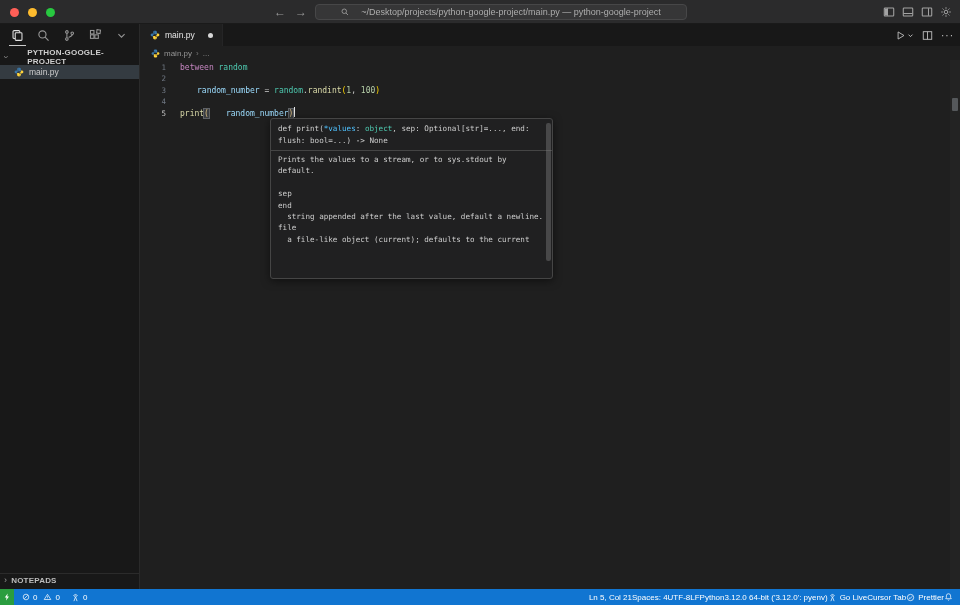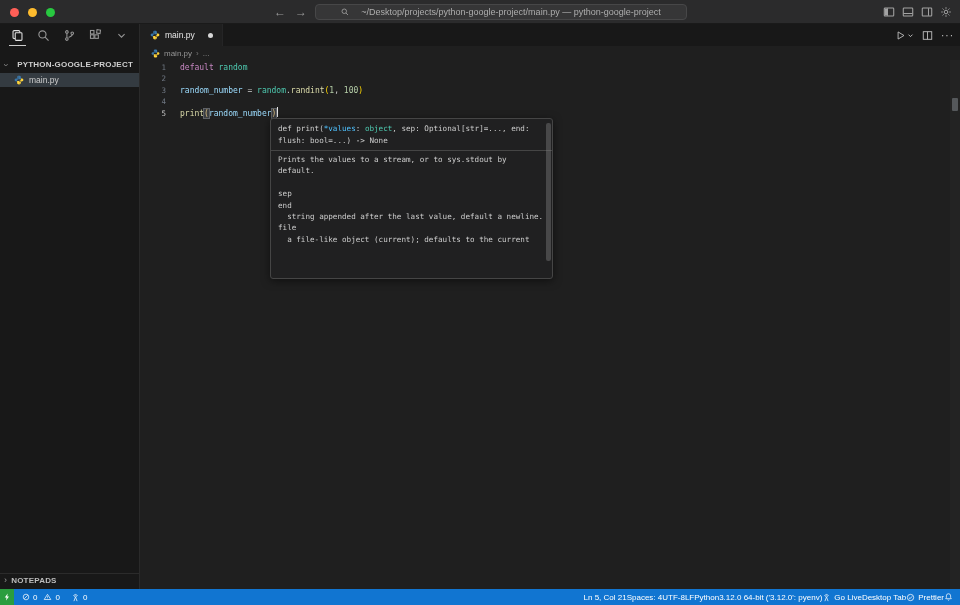--- a/index.html
+++ b/index.html
@@ -26,22 +26,22 @@
   
   #workbench{position:absolute;left:0;top:24px;width:960px;height:565px;}
 
   
   #sidebar{position:absolute;left:0;top:0;width:140px;height:565px;background:#181818;
     border-right:1px solid #2a2a2a;}
   .activity-row{height:22px;display:flex;align-items:center;gap:9px;padding-left:9px;}
   .act{position:relative;width:17px;height:22px;display:flex;align-items:center;justify-content:center;opacity:.75;}
   .act.active{opacity:1;}
   .act.active::after{content:"";position:absolute;left:0;right:0;bottom:0;height:1.5px;background:#cccccc;}
-  .proj-header{height:13px;display:flex;align-items:center;gap:10px;padding-left:4px;color:#cfcfcf;
-    font-size:8px;font-weight:bold;letter-spacing:.2px;margin-top:12px;}
+  .proj-header{height:13px;display:flex;align-items:center;gap:20px;padding-left:4px;color:#cfcfcf;
+    font-size:8px;font-weight:bold;letter-spacing:.2px;margin-top:4px;}
   .chev-down{display:inline-block;transform:rotate(90deg);font-weight:normal;color:#9a9a9a;font-size:9px;}
   .file-row{height:14px;display:flex;align-items:center;gap:5px;padding-left:14px;color:#cccccc;
     font-size:8.5px;margin-top:2px;}
   .file-row.selected{background:#343b41;}
   .notepads{position:absolute;left:0;right:0;bottom:3px;height:13px;border-top:1px solid #2b2b2b;
     display:flex;align-items:center;gap:4px;padding-left:4px;color:#bdbdbd;font-size:8px;font-weight:bold;letter-spacing:.2px;}
   .chev-right{color:#9a9a9a;font-weight:normal;font-size:9px;}
 
   
   #editor{position:absolute;left:141px;top:0;right:0;height:565px;background:#1f1f1f;}
@@ -58,21 +58,21 @@
   
   .code{position:relative;height:529px;font-family:"DejaVu Sans Mono","Liberation Mono",monospace;
     font-size:8px;}
   #code-lines{padding-top:2px;}
   .cl{display:flex;height:11.4px;line-height:11.4px;white-space:pre;}
   .ln{width:25px;text-align:right;color:#6e7681;font-size:7.5px;flex:none;}
   .cl.active .ln{color:#c6c6c6;}
   .lt{padding-left:14px;color:#cccccc;}
   .tk-kw{color:#c586c0;}
   .tk-mod{color:#4ec9b0;}
-  .tk-var{color:#9cdcfe;}
+  .tk-var{color:#9cdcfe;margin-left:17px;}
   .tk-fn{color:#dcdcaa;}
   .tk-num{color:#b5cea8;}
   .tk-pl{color:#cccccc;}
   .tk-pa{color:#ffd700;}
   .tk-pm{color:#d7ba7d;background:#3a3d41;box-shadow:0 0 0 1px #5f6266;}
   .cursor{display:inline-block;width:1.2px;height:10px;background:#e6e6e6;vertical-align:middle;margin-left:.5px;transform:translateY(-1px);}
   .ruler{position:absolute;right:0;top:0;width:10px;height:529px;background:rgba(255,255,255,0.02);}
   .ruler-thumb{position:absolute;right:2px;top:38px;width:6px;height:13px;background:#55585b;border-radius:1px;}
 
   
@@ -245,21 +245,21 @@
             <path fill="#ffd43b" d="M8 15c2 0 3-.8 3-2.2V11H8v-.7h4.3c1.5 0 2.7-.9 2.7-2.3s-1.2-2.3-2.7-2.3H11v1.5c0 1.4-1.2 2.2-2.6 2.2H5v3.4C5 14.2 6 15 8 15z"></path>
           </svg>
       </span>
       <span>main.py</span>
       <span class="bc-sep">›</span>
       <span>...</span>
     </div>
 
     <div class="code">
       <div id="code-lines">
-          <div class="cl"><span class="ln">1</span><span class="lt"><span class="tk-kw">default</span><span class="tk-pl"> </span><span class="tk-mod">random</span></span></div>
+          <div class="cl"><span class="ln">1</span><span class="lt"><span class="tk-kw">between</span><span class="tk-pl"> </span><span class="tk-mod">random</span></span></div>
           <div class="cl"><span class="ln">2</span><span class="lt"></span></div>
           <div class="cl"><span class="ln">3</span><span class="lt"><span class="tk-var">random_number</span><span class="tk-pl"> = </span><span class="tk-mod">random</span><span class="tk-pl">.</span><span class="tk-fn">randint</span><span class="tk-pa">(</span><span class="tk-num">1</span><span class="tk-pl">, </span><span class="tk-num">100</span><span class="tk-pa">)</span></span></div>
           <div class="cl"><span class="ln">4</span><span class="lt"></span></div>
           <div class="cl active"><span class="ln">5</span><span class="lt"><span class="tk-fn">print</span><span class="tk-pm">(</span><span class="tk-var">random_number</span><span class="tk-pm">)</span><span class="cursor"></span></span></div>
         </div>
       <div class="ruler">
         <div class="ruler-thumb"></div>
       </div>
     </div>
   </div>
@@ -329,21 +329,21 @@
     <div class="sb-item">
         <span>3.12.0 64-bit ('3.12.0': pyenv)</span>
       </div>
     <div class="sb-item">
       <svg width="9" height="9" viewBox="0 0 16 16" fill="none" stroke="#ffffff" stroke-width="1.3">
           <path d="M5.2 14.5L8 7l2.8 7.5M4.2 4.6a5.2 5.2 0 0 1 7.6 0M5.8 6.4a3 3 0 0 1 4.4 0"></path>
         </svg>
       <span>Go Live</span>
     </div>
     <div class="sb-item">
-        <span>Desktop Tab</span>
+        <span>Cursor Tab</span>
       </div>
     <div class="sb-item">
       <svg width="9" height="9" viewBox="0 0 16 16" fill="none" stroke="#ffffff" stroke-width="1.4">
           <circle cx="8" cy="8" r="5.6"></circle>
           <path d="M5.3 8.2l1.9 1.9 3.5-4"></path>
         </svg>
       <span>Prettier</span>
     </div>
     <div class="sb-item">
       <svg width="9" height="10" viewBox="0 0 16 16" fill="none" stroke="#ffffff" stroke-width="1.3">

